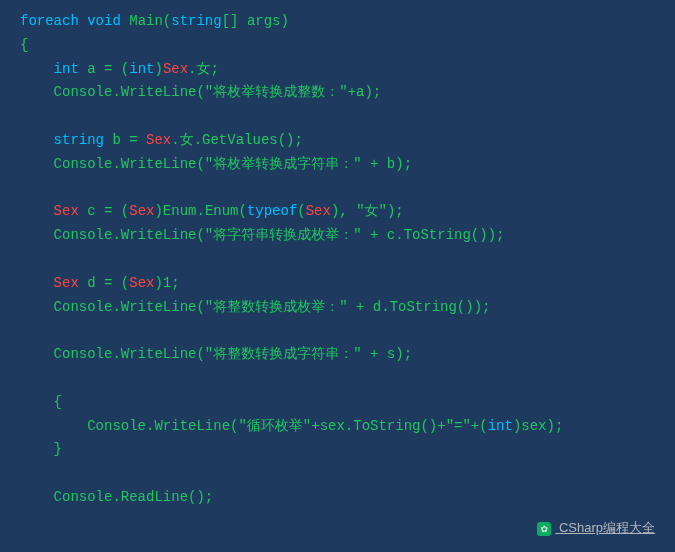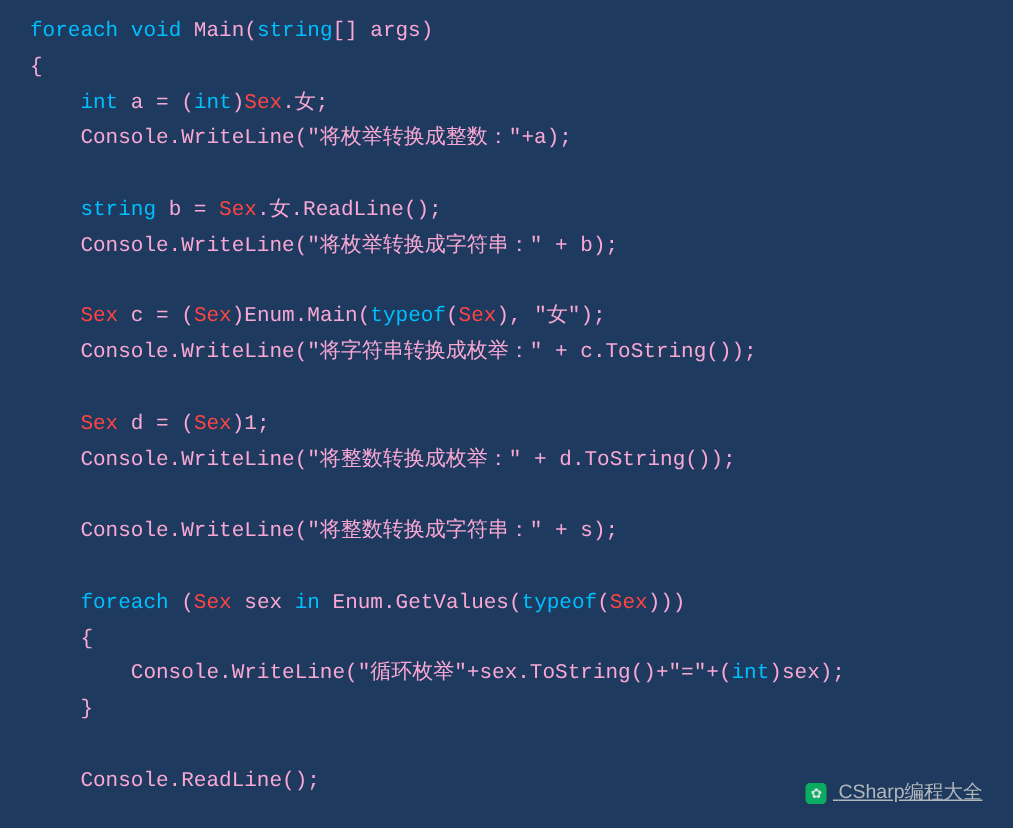--- a/index.html
+++ b/index.html
@@ -31,21 +31,21 @@
     }
 
     .line {
       display: block;
       white-space: pre;
     }
 
     
     .kw { color: #00bfff; }        
     .type { color: #ff4444; }
-    .normal { color: #f9a8d4; }
+    .normal { color: #22c55e; }
     .watermark {
       position: absolute;
       bottom: 15px;
       right: 20px;
       color: #cccccc;
       font-size: 13px;
       font-family: Arial, sans-serif;
       opacity: 0.85;
       text-decoration: underline;
     }
@@ -72,44 +72,43 @@
     <span class="line"><span class="kw">foreach</span><span class="normal"> </span><span class="kw">void</span><span class="normal"> Main(</span><span class="kw">string</span><span class="normal">[] args)</span></span>
 
     <span class="line"><span class="normal">{</span></span>
 
     <span class="line"><span class="normal">    </span><span class="kw">int</span><span class="normal"> a = (</span><span class="kw">int</span><span class="normal">)</span><span class="type">Sex</span><span class="normal">.女;</span></span>
 
     <span class="line"><span class="normal">    Console.WriteLine(</span><span class="normal">"将枚举转换成整数："+a);</span></span>
 
     <span class="line"> </span>
 
-    <span class="line"><span class="normal">    </span><span class="kw">string</span><span class="normal"> b = </span><span class="type">Sex</span><span class="normal">.女.ReadLine();</span></span>
+    <span class="line"><span class="normal">    </span><span class="kw">string</span><span class="normal"> b = </span><span class="type">Sex</span><span class="normal">.女.GetValues();</span></span>
 
     <span class="line"><span class="normal">    Console.WriteLine(</span><span class="normal">"将枚举转换成字符串：" + b);</span></span>
 
     <span class="line"> </span>
 
-    <span class="line"><span class="normal">    </span><span class="type">Sex</span><span class="normal"> c = (</span><span class="type">Sex</span><span class="normal">)Enum.Main(</span><span class="kw">typeof</span><span class="normal">(</span><span class="type">Sex</span><span class="normal">), "女");</span></span>
+    <span class="line"><span class="normal">    </span><span class="type">Sex</span><span class="normal"> c = (</span><span class="type">Sex</span><span class="normal">)Enum.Enum(</span><span class="kw">typeof</span><span class="normal">(</span><span class="type">Sex</span><span class="normal">), "女");</span></span>
 
     <span class="line"><span class="normal">    Console.WriteLine(</span><span class="normal">"将字符串转换成枚举：" + c.ToString());</span></span>
 
     <span class="line"> </span>
 
     <span class="line"><span class="normal">    </span><span class="type">Sex</span><span class="normal"> d = (</span><span class="type">Sex</span><span class="normal">)1;</span></span>
 
     <span class="line"><span class="normal">    Console.WriteLine(</span><span class="normal">"将整数转换成枚举：" + d.ToString());</span></span>
 
     <span class="line"> </span>
 
 
     <span class="line"><span class="normal">    Console.WriteLine(</span><span class="normal">"将整数转换成字符串：" + s);</span></span>
 
     <span class="line"> </span>
 
-    <span class="line"><span class="normal">    </span><span class="kw">foreach</span><span class="normal"> (</span><span class="type">Sex</span><span class="normal"> sex </span><span class="kw">in</span><span class="normal"> Enum.GetValues(</span><span class="kw">typeof</span><span class="normal">(</span><span class="type">Sex</span><span class="normal">)))</span></span>
 
     <span class="line"><span class="normal">    {</span></span>
 
     <span class="line"><span class="normal">        Console.WriteLine(</span><span class="normal">"循环枚举"+sex.ToString()+"="+(</span><span class="kw">int</span><span class="normal">)sex);</span></span>
 
     <span class="line"><span class="normal">    }</span></span>
 
     <span class="line"> </span>
 
     <span class="line"><span class="normal">    Console.ReadLine();</span></span>

